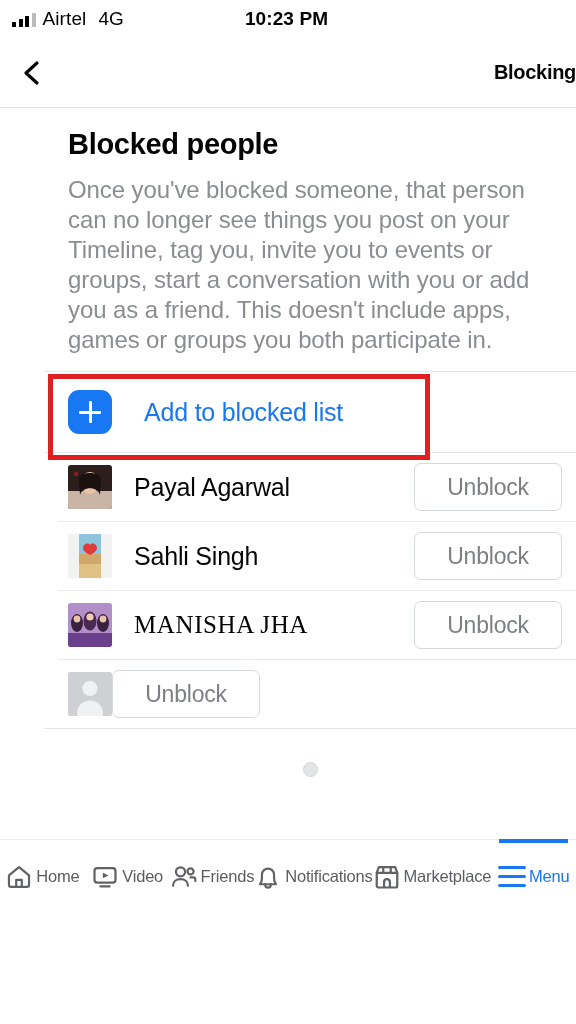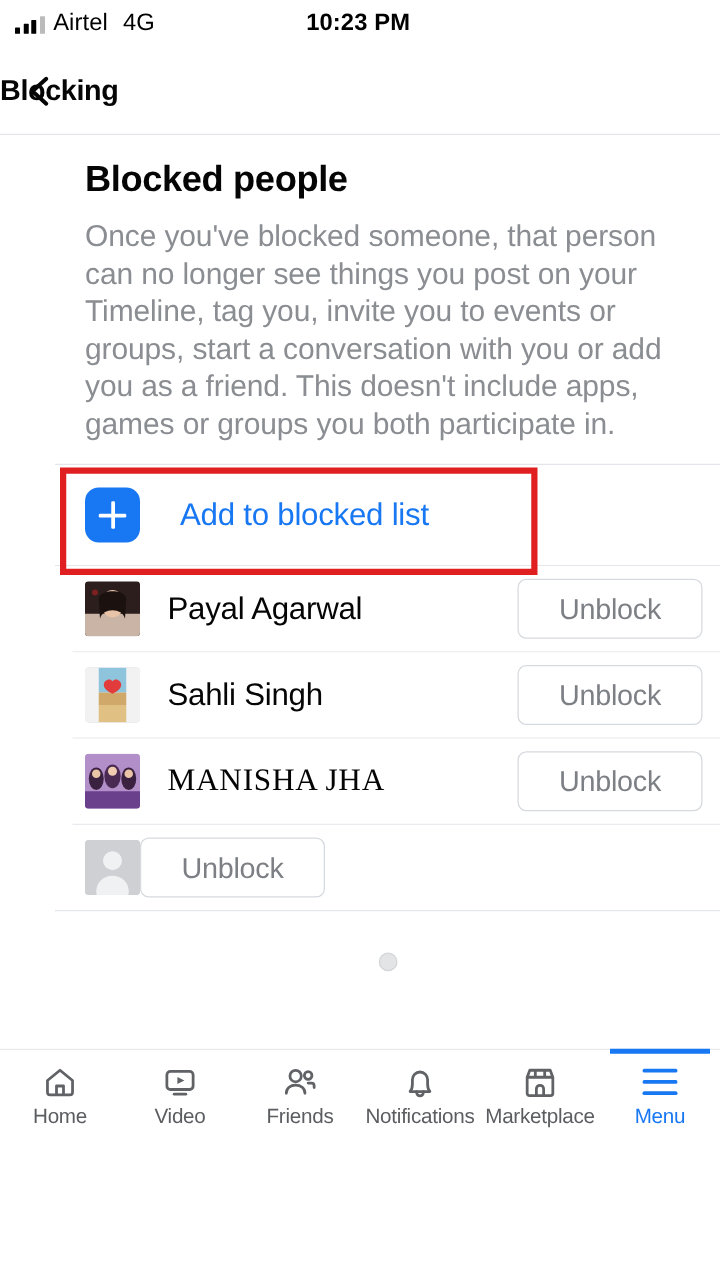--- a/index.html
+++ b/index.html
@@ -104,22 +104,22 @@
     width: 60px;
     height: 70px;
     display: flex;
     align-items: center;
     justify-content: center;
     padding-left: 4px;
   }
   .nav-title {
     position: absolute;
     left: 0; right: 0;
-    text-align: left;
-    font-size: 23px;
+    text-align: right;
+    font-size: 20px;
     font-weight: 700;
     color: #050505;
     letter-spacing: -0.3px;
     pointer-events: none;
   }
 
   
   .content {
     flex: 1 1 auto;
     overflow: hidden;
@@ -251,21 +251,21 @@
     height: 69px;
     display: flex;
     align-items: stretch;
     background: #ffffff;
     border-top: 1px solid #e9eaed;
   }
   .tab {
     flex: 1 1 0;
     position: relative;
     display: flex;
-    flex-direction: column;
+    flex-direction: row;
     align-items: center;
     justify-content: center;
     gap: 3px;
     padding-top: 5px;
   }
   .tab .ico {
     height: 30px;
     display: flex;
     align-items: center;
     justify-content: center;

